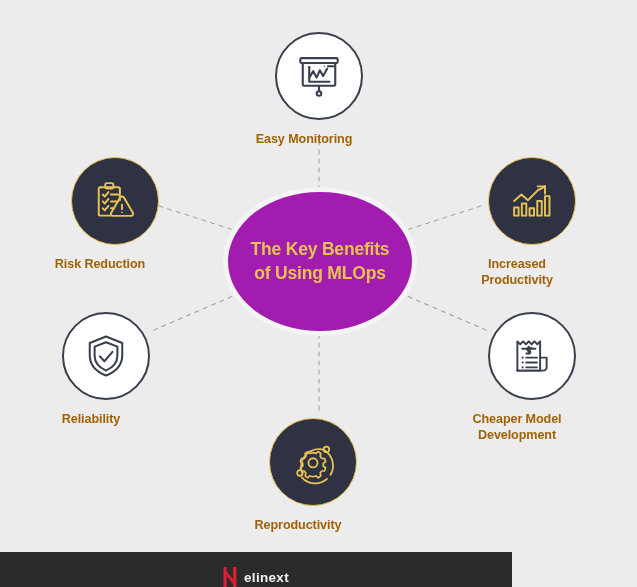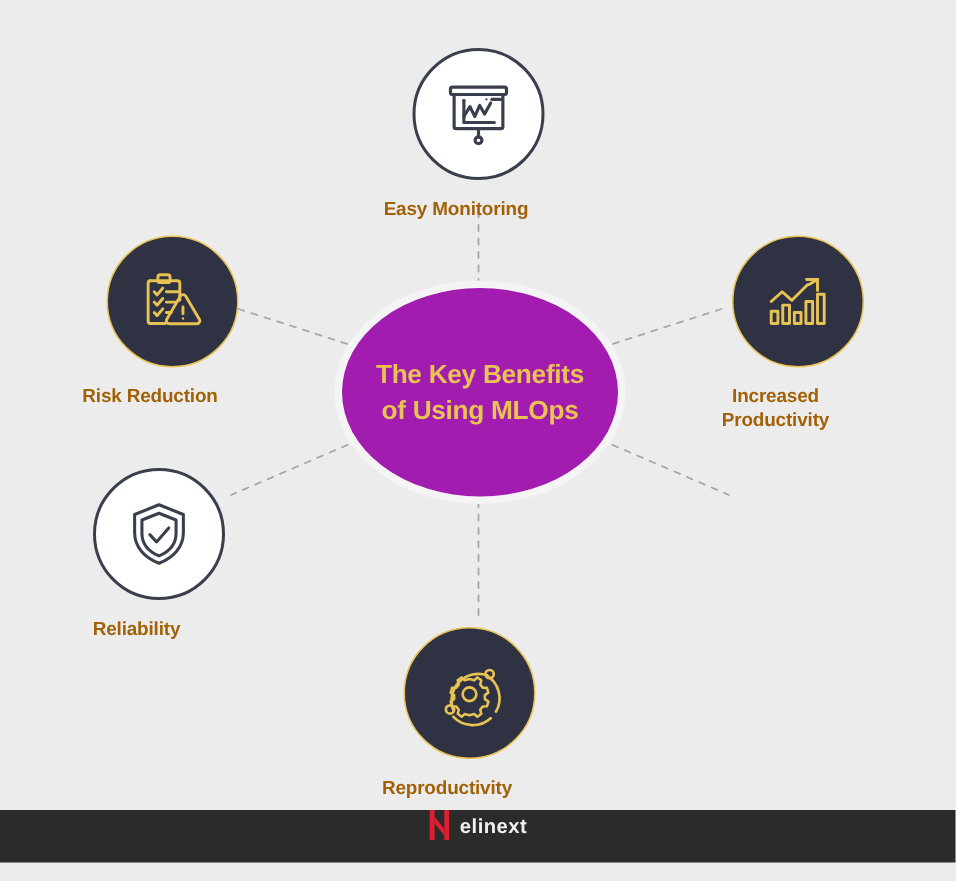--- a/index.html
+++ b/index.html
@@ -104,26 +104,26 @@
   #node-increased-productivity .node-label,
   #node-cheaper-model .node-label {
     width: 150px;
     margin-left: -30px;
   }
 
   
   .footer {
     position: absolute;
     left: 0;
-    bottom: 12px;
-    width: 637px;
+    bottom: 0;
+    width: 512px;
     height: 35px;
     background: #2b2b2b;
     display: flex;
-    align-items: flex-start;
+    align-items: flex-end;
     justify-content: center;
   }
   .logo {
     display: flex;
     align-items: center;
     gap: 7px;
   }
   .logo-mark { display: block; }
   .logo-text {
     color: #f2f2f2;
@@ -221,20 +221,41 @@
           <rect x="29" y="41" width="5.5" height="9"></rect>
           <rect x="38.5" y="32" width="5.5" height="18"></rect>
           <rect x="48" y="26" width="5.5" height="24"></rect>
         </g>
       </svg>
     </div>
     <div class="node-label">Increased
 Productivity</div>
   </div>
 
+  <div class="node" id="node-cheaper-model">
+    <div class="node-circle light">
+      <svg class="node-icon" viewBox="0 0 64 64">
+        <g fill="none" stroke="#3a3f4d" stroke-width="2.4" stroke-linecap="round" stroke-linejoin="round">
+          <path d="M14 14 l3.5 3.5 L21 14 l3.5 3.5 L28 14 l3.5 3.5 L35 14 l3.5 3.5 L42 14 v36 H14 Z"></path>
+          <path d="M42 34 h8 v12 a4 4 0 0 1 -4 4 H14"></path>
+          <path d="M20 23 h16"></path>
+          <path d="M28 20.5 v8"></path>
+          <path d="M31 22 h-4 a2 2 0 0 0 0 3.5 h2 a2 2 0 0 1 0 3.5 h-4"></path>
+          <circle cx="20.5" cy="34" r="1.3" fill="#3a3f4d" stroke="none"></circle>
+          <path d="M25 34 h13"></path>
+          <circle cx="20.5" cy="40" r="1.3" fill="#3a3f4d" stroke="none"></circle>
+          <path d="M25 40 h13"></path>
+          <circle cx="20.5" cy="46" r="1.3" fill="#3a3f4d" stroke="none"></circle>
+          <path d="M25 46 h13"></path>
+        </g>
+      </svg>
+    </div>
+    <div class="node-label">Cheaper Model
+Development</div>
+  </div>
 
   <div class="node" id="node-reproductivity">
     <div class="node-circle dark">
       <svg class="node-icon" viewBox="0 0 64 64">
         <g fill="none" stroke="#e8c252" stroke-width="2.2" stroke-linecap="round" stroke-linejoin="round">
           <path d="M46 17.5 a22 22 0 1 1 -30 30.5" stroke-dasharray="34 7"></path>
           <path d="M18.5 45.5 a22 22 0 0 1 28 -28" stroke-dasharray="0"></path>
           <circle cx="48.5" cy="16.5" r="3.4"></circle>
           <circle cx="16" cy="45.5" r="3.4"></circle>
           <path d="M32 20.5 l3.9 1 l2.6 -2.3 l3.2 2.4 l-0.9 3.4 l2 2.6 l3.5 0.2 l1.2 3.9 l-2.9 2 l0 3.3 l2.9 2 l-1.2 3.9 l-3.5 0.2 l-2 2.6 l0.9 3.4 l-3.2 2.4 l-2.6 -2.3 l-3.9 1 l-3.9 -1 l-2.6 2.3 l-3.2 -2.4 l0.9 -3.4 l-2 -2.6 l-3.5 -0.2 l-1.2 -3.9 l2.9 -2 l0 -3.3 l-2.9 -2 l1.2 -3.9 l3.5 -0.2 l2 -2.6 l-0.9 -3.4 l3.2 -2.4 l2.6 2.3 Z" stroke-width="2.1"></path>

